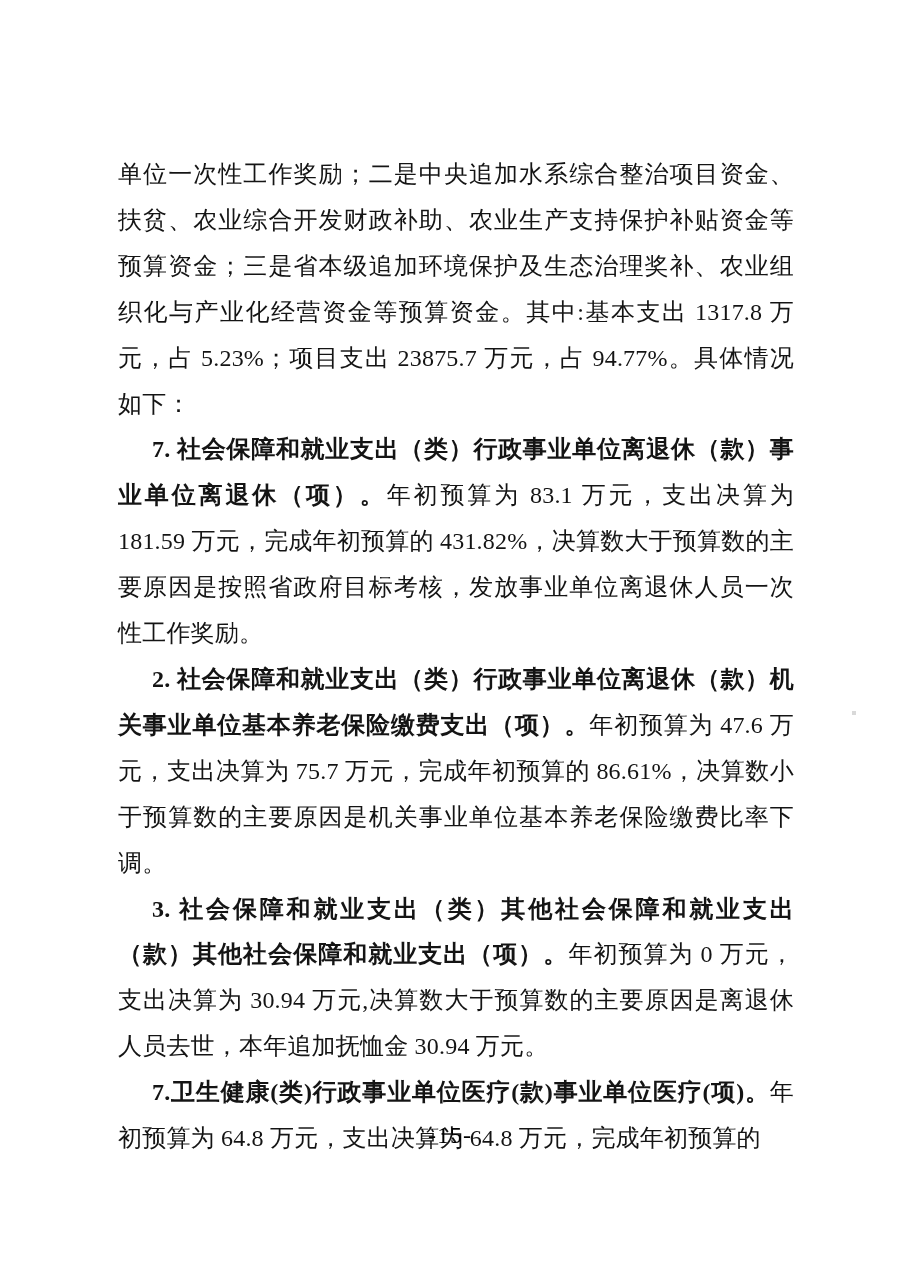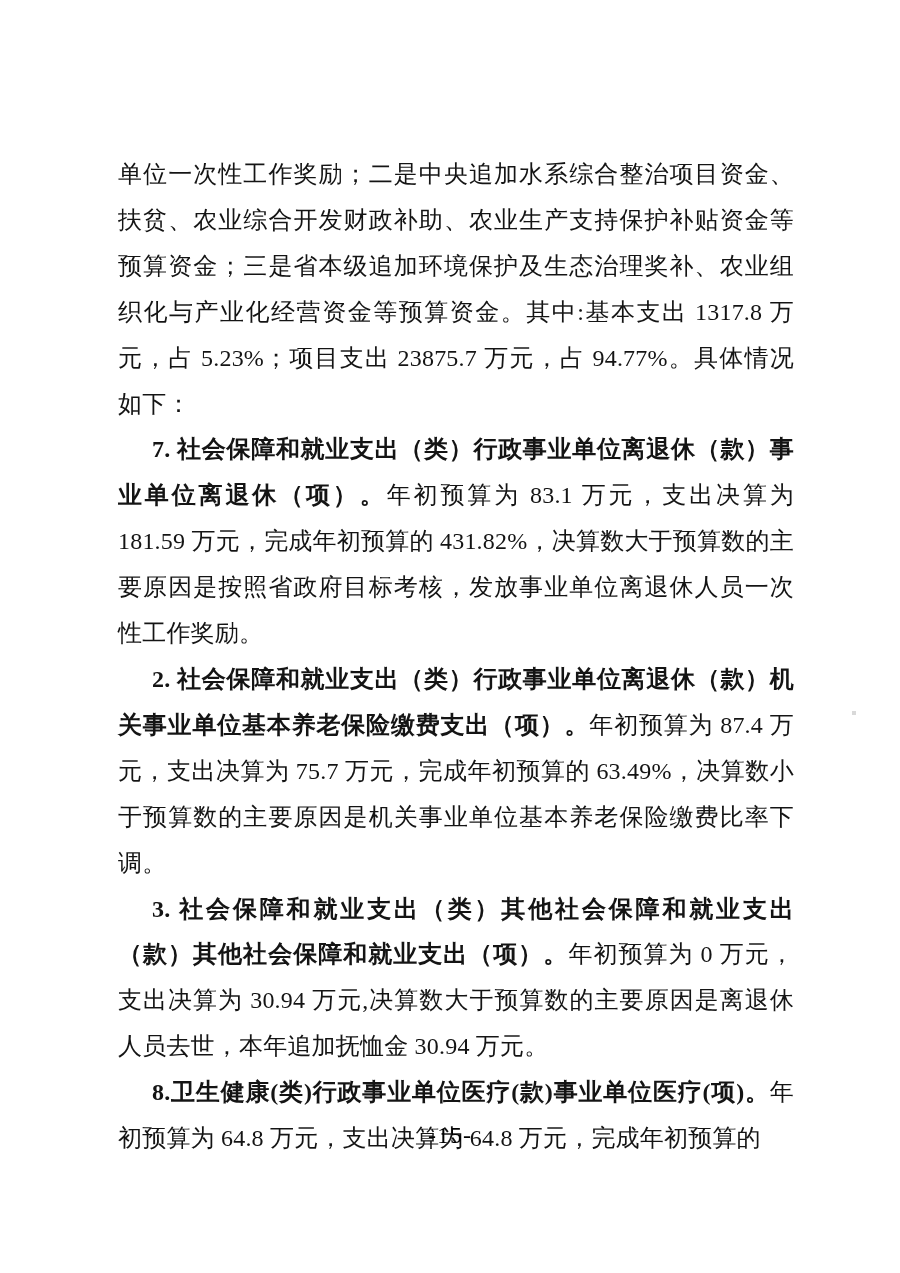--- a/index.html
+++ b/index.html
@@ -64,25 +64,25 @@
 <body>
 
 <div class="page">
 
   <div class="body-text">
 
     <p class="para"><span class="seg-normal">单位一次性工作奖励；二是中央追加水系综合整治项目资金、扶贫、农业综合开发财政补助、农业生产支持保护补贴资金等预算资金；三是省本级追加环境保护及生态治理奖补、农业组织化与产业化经营资金等预算资金。其中:基本支出 1317.8 万元，占 5.23%；项目支出 23875.7 万元，占 94.77%。具体情况如下：</span></p>
 
     <p class="para indented"><span class="seg-bold">7. 社会保障和就业支出（类）行政事业单位离退休（款）事业单位离退休（项）。</span><span class="seg-normal">年初预算为 83.1 万元，支出决算为 181.59 万元，完成年初预算的 431.82%，决算数大于预算数的主要原因是按照省政府目标考核，发放事业单位离退休人员一次性工作奖励。</span></p>
 
-    <p class="para indented"><span class="seg-bold">2. 社会保障和就业支出（类）行政事业单位离退休（款）机关事业单位基本养老保险缴费支出（项）。</span><span class="seg-normal">年初预算为 87.4 万元，支出决算为 75.7 万元，完成年初预算的 63.49%，决算数小于预算数的主要原因是机关事业单位基本养老保险缴费比率下调。</span></p>
+    <p class="para indented"><span class="seg-bold">2. 社会保障和就业支出（类）行政事业单位离退休（款）机关事业单位基本养老保险缴费支出（项）。</span><span class="seg-normal">年初预算为 47.6 万元，支出决算为 75.7 万元，完成年初预算的 86.61%，决算数小于预算数的主要原因是机关事业单位基本养老保险缴费比率下调。</span></p>
 
     <p class="para indented"><span class="seg-bold">3. 社会保障和就业支出（类）其他社会保障和就业支出（款）其他社会保障和就业支出（项）。</span><span class="seg-normal">年初预算为 0 万元，支出决算为 30.94 万元,决算数大于预算数的主要原因是离退休人员去世，本年追加抚恤金 30.94 万元。</span></p>
 
-    <p class="para indented"><span class="seg-bold">8.卫生健康(类)行政事业单位医疗(款)事业单位医疗(项)。</span><span class="seg-normal">年初预算为 64.8 万元，支出决算为 64.8 万元，完成年初预算的</span></p>
+    <p class="para indented"><span class="seg-bold">7.卫生健康(类)行政事业单位医疗(款)事业单位医疗(项)。</span><span class="seg-normal">年初预算为 64.8 万元，支出决算为 64.8 万元，完成年初预算的</span></p>
 
   </div>
 
   <div class="scan-speck"></div>
 
   <div class="page-footer">-15-</div>
 
 </div>
 
 </body></html>

